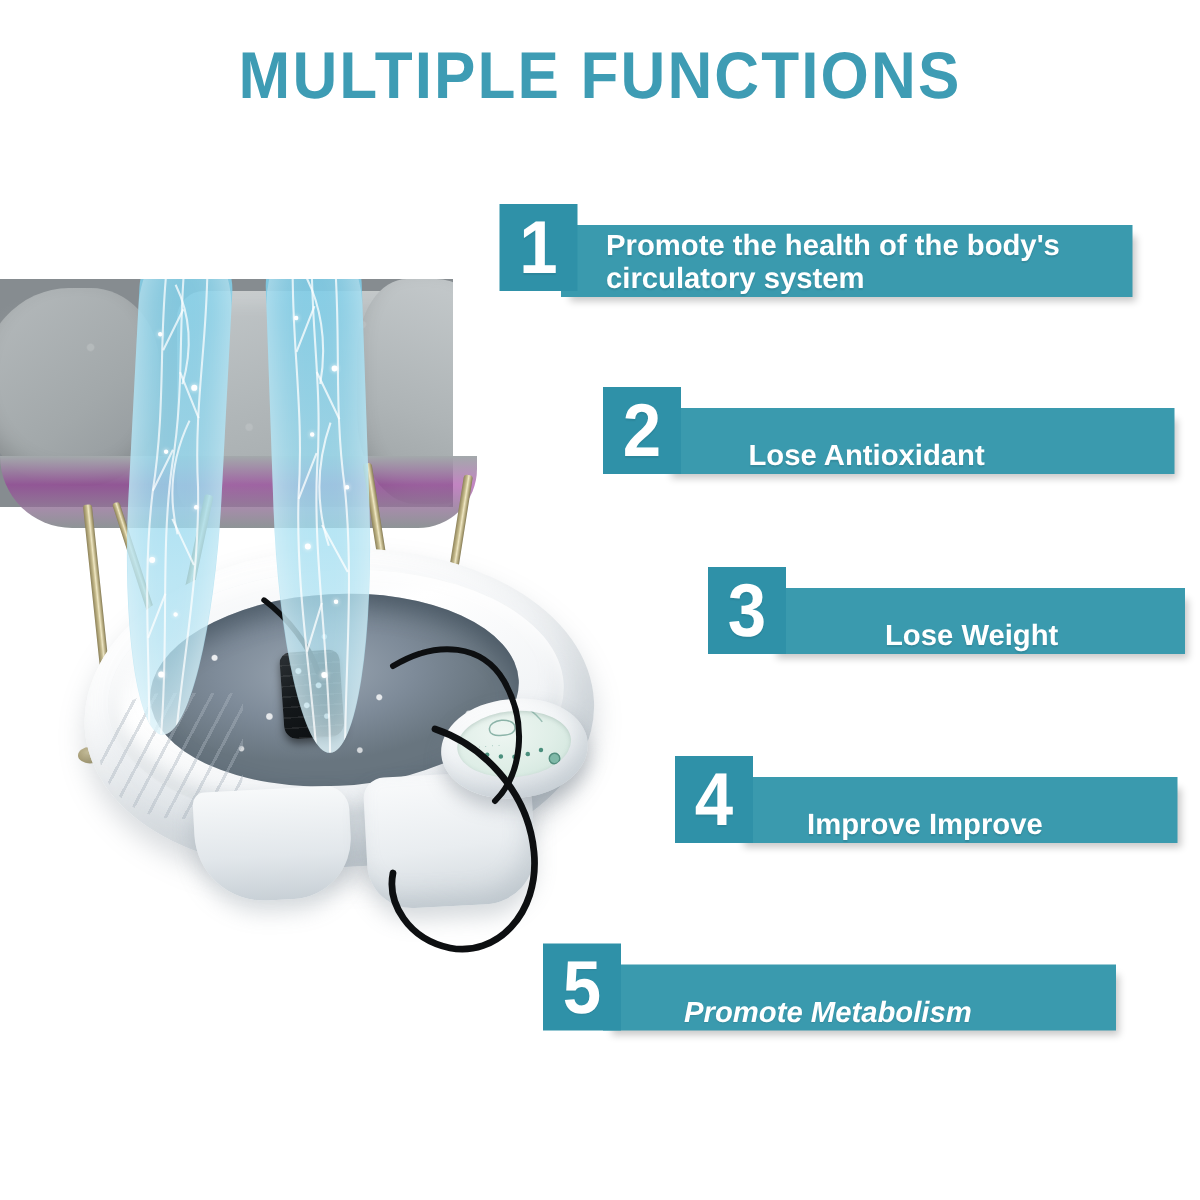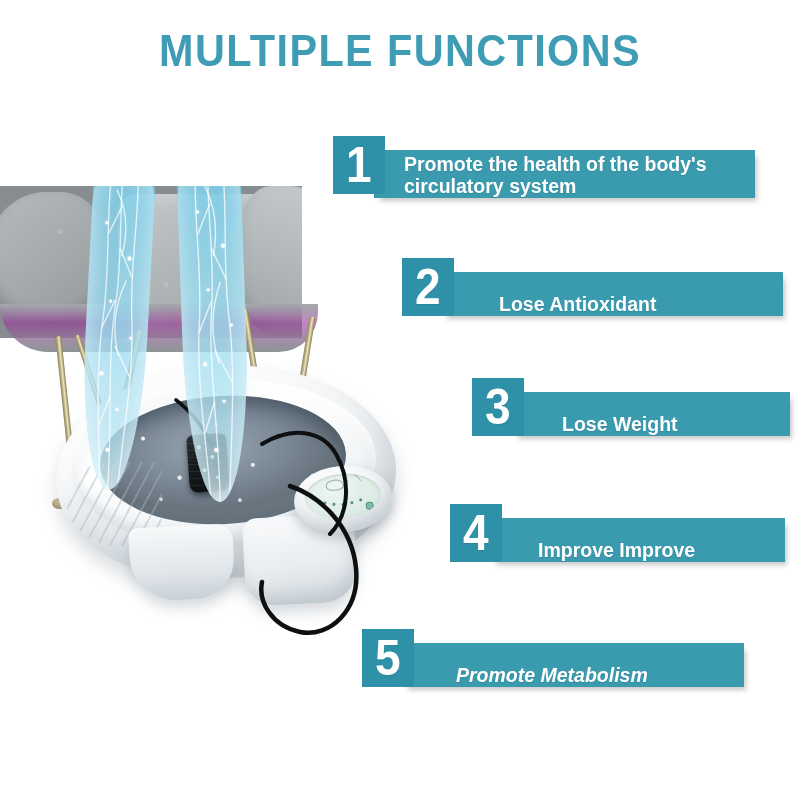--- a/index.html
+++ b/index.html
@@ -360,21 +360,21 @@
     <div class="banner" style="left:441px;top:272px;width:342px;height:44px;">
       <div class="btxt" style="margin-left:58px;">Lose Antioxidant</div>
     </div>
     <div class="numbox" style="left:402px;top:258px;width:52px;height:58px;">
       <span>2</span>
     </div>
   </div>
 
   <div class="feature">
     <div class="banner" style="left:512px;top:392px;width:278px;height:44px;">
-      <div class="btxt" style="margin-left:50px;">Lose Weight</div>
+      <div class="btxt" style="margin-left:78px;">Lose Weight</div>
     </div>
     <div class="numbox" style="left:472px;top:378px;width:52px;height:58px;">
       <span>3</span>
     </div>
   </div>
 
   <div class="feature">
     <div class="banner" style="left:490px;top:518px;width:295px;height:44px;">
       <div class="btxt" style="margin-left:48px;">Improve Improve</div>
     </div>

